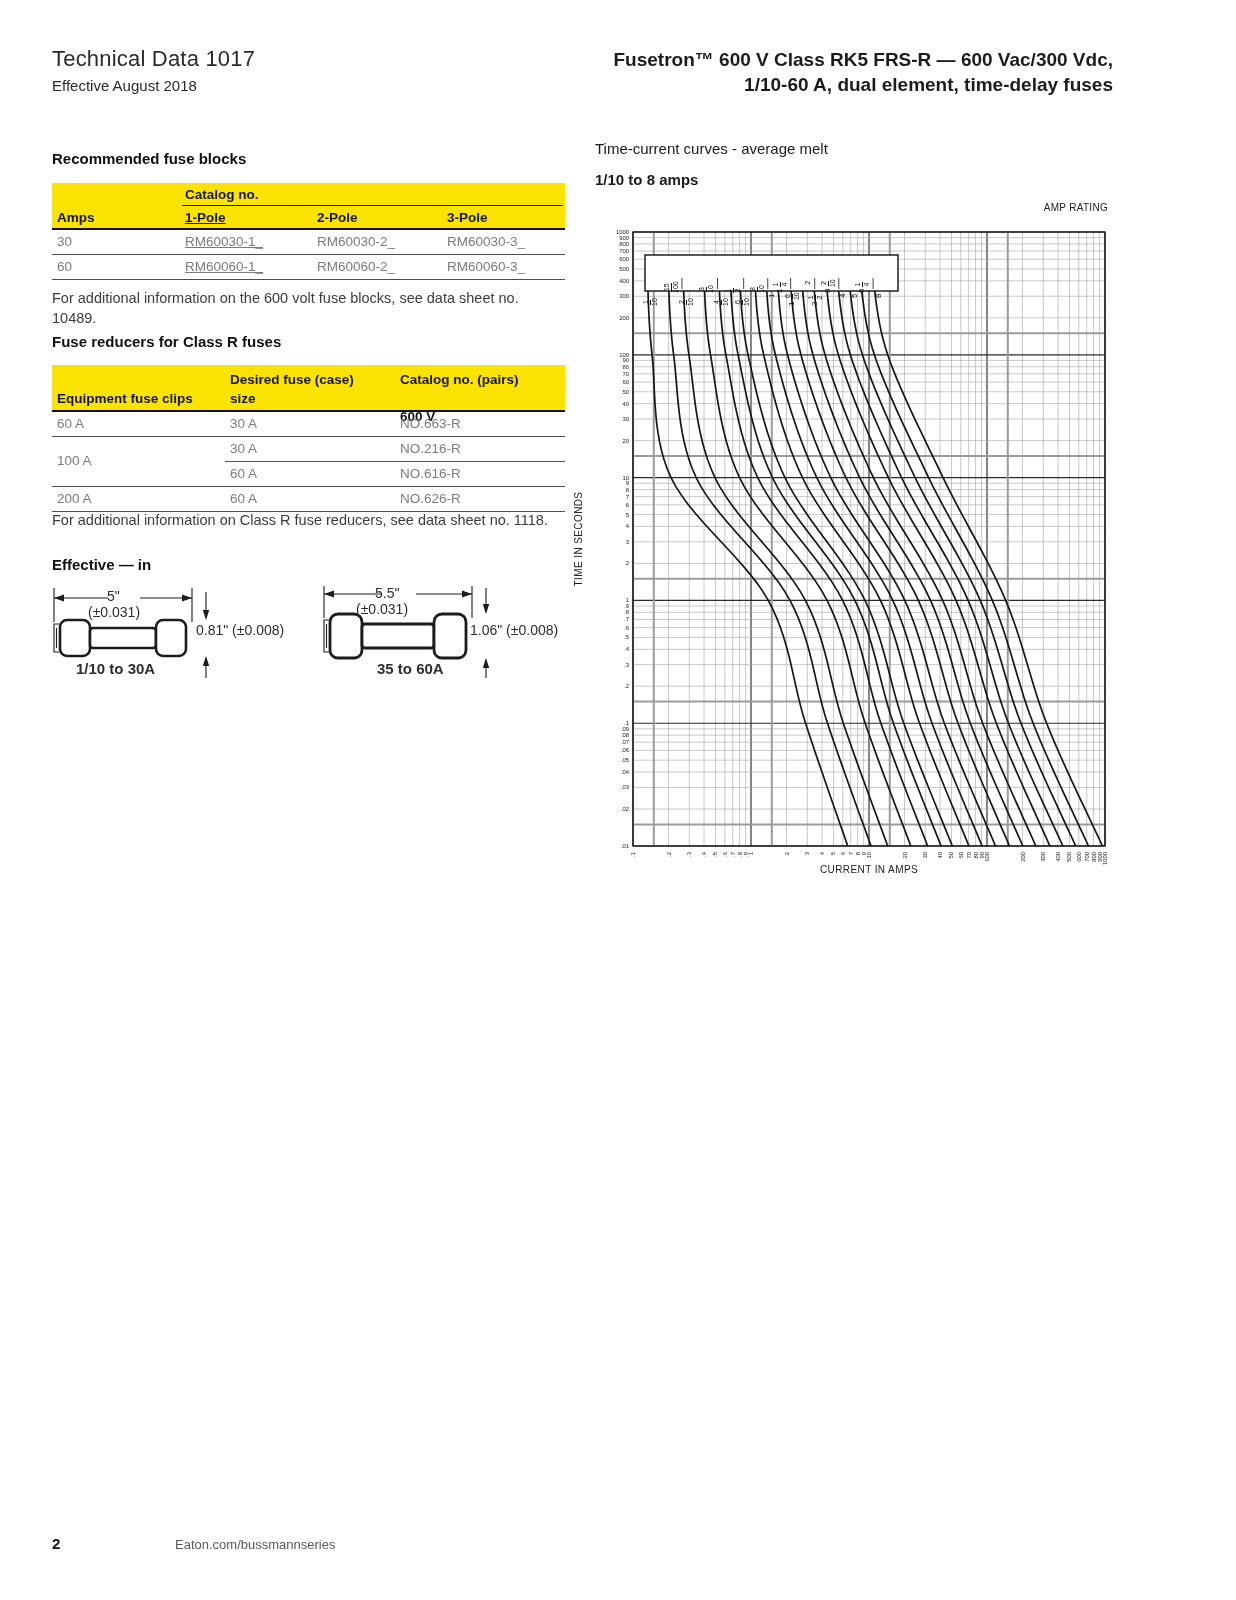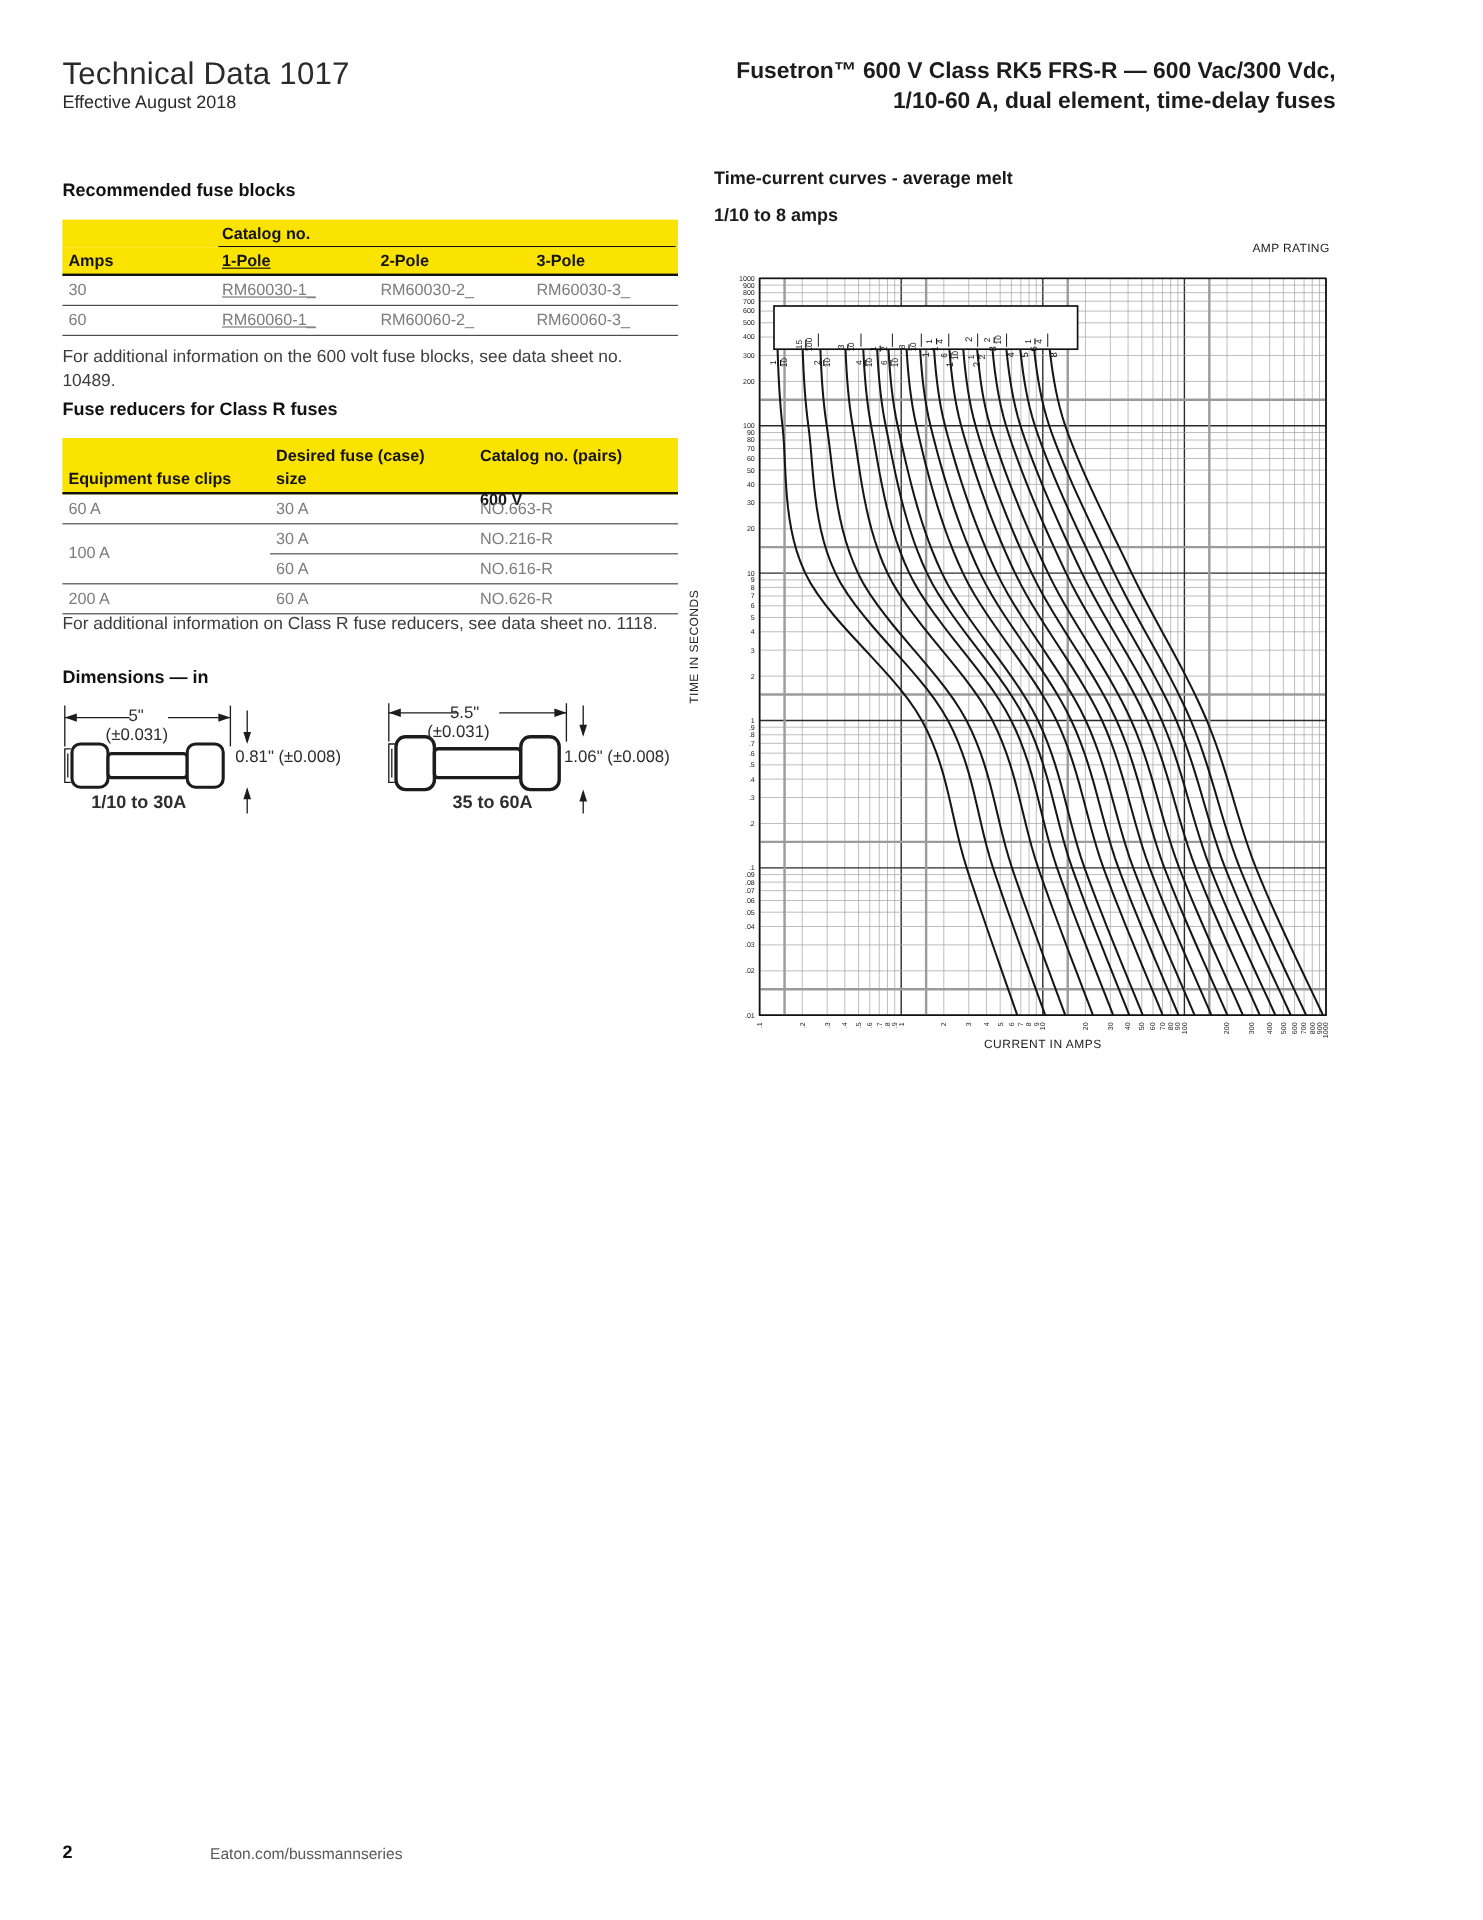--- a/index.html
+++ b/index.html
@@ -2,21 +2,21 @@
 <html><head>
 <meta charset="utf-8">
 <style>
   * { margin:0; padding:0; box-sizing:border-box; }
   html,body { background:#fff; }
   body { font-family:"Liberation Sans", sans-serif; color:#1a1a1a; }
   #page { position:relative; width:1236px; height:1600px; background:#ffffff; overflow:hidden; }
   .abs { position:absolute; }
 
   
-  .doc-title { left:52px; top:46px; font-size:26px; letter-spacing:.2px; color:#2a2a2a; }
+  .doc-title { left:52px; top:46px; font-size:22px; letter-spacing:.2px; color:#2a2a2a; }
   .doc-sub   { left:52px; top:77px; font-size:15px; color:#2a2a2a; }
   .prod-hdr  { right:123px; top:47px; width:600px; text-align:right; font-size:19px; font-weight:700; line-height:25px; color:#1c1c1c; }
 
   
   .sec-h { font-size:15px; font-weight:700; color:#111; }
   .note  { font-size:14.5px; color:#3c3c3c; line-height:1.38; }
 
   
   .tbl { position:absolute; width:513px; font-size:13.5px; }
   .yrow { position:relative; background:#fbe300; }
@@ -32,21 +32,21 @@
   .span-label { position:absolute; left:5px; top:16px; color:#7c7c7c; }
 
   
   .dim-label { position:absolute; font-size:14px; color:#2e2e2e; white-space:nowrap; }
   .dim-caption { position:absolute; font-size:15px; color:#2e2e2e; white-space:nowrap;font-weight:bold; }
   svg.draw { position:absolute; overflow:visible; }
   .fuse-line { stroke:#1c1c1c; fill:#ffffff; }
   .thin { stroke:#1c1c1c; stroke-width:1.1; fill:none; }
 
   
-  .chart-title { left:595px; top:140px; font-size:15px; font-weight:700; }
+  .chart-title { left:595px; top:140px; font-size:15px; font-weight:400; }
   .chart-sub   { left:595px; top:171px; font-size:15px; font-weight:700; }
   .amp-rating  { left:1013px; top:202px; width:95px; text-align:right; font-size:10px; color:#222; letter-spacing:.3px; }
   #chart-wrap { position:absolute; left:570px; top:215px; width:566px; height:680px; }
   #chart-svg text { font-family:"Liberation Sans", sans-serif; }
   .rating-label { position:absolute; transform:rotate(-90deg); transform-origin:0 100%;
                   display:flex; align-items:center; gap:1.5px; white-space:nowrap;
                   font-size:8px; color:#111; line-height:1; }
   .rating-label .fr { display:inline-flex; flex-direction:column; align-items:center; font-size:7px; }
   .rating-label .fr .nu { border-bottom:1px solid #111; padding:0 .5px 0.5px .5px; }
   .rating-label .fr .de { padding-top:0.5px; }
@@ -123,21 +123,21 @@
     </div>
     <div class="trow">
       <span class="cell c1">200 A</span>
       <span class="cell t2c2">60 A</span>
       <span class="cell t2c3">NO.626-R</span>
     </div>
   </div>
 
   <div class="abs note" style="left:52px; top:510px; width:522px;">For additional information on Class R fuse reducers, see data sheet no. 1118.</div>
 
-  <div class="abs sec-h" style="left:52px; top:556px;">Dimensions — in</div>
+  <div class="abs sec-h" style="left:52px; top:556px;">Effective — in</div>
 
   <svg class="draw" style="left:46px; top:578px;" width="260" height="100" viewBox="0 0 260 100">
     <line class="thin" x1="8" y1="10" x2="8" y2="44"></line>
     <line class="thin" x1="146" y1="10" x2="146" y2="44"></line>
     <line class="thin" x1="8" y1="20" x2="62" y2="20"></line>
     <line class="thin" x1="94" y1="20" x2="146" y2="20"></line>
     <polygon points="8,20 18,16.5 18,23.5" fill="#1c1c1c"></polygon>
     <polygon points="146,20 136,16.5 136,23.5" fill="#1c1c1c"></polygon>
     <path class="thin" d="M13,46 h-5 v28 h5"></path>
     <line class="thin" x1="10.5" y1="50" x2="10.5" y2="70"></line>

